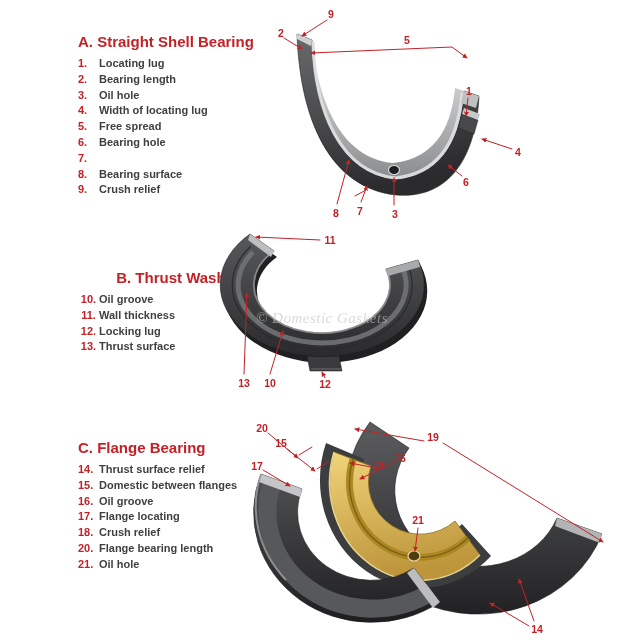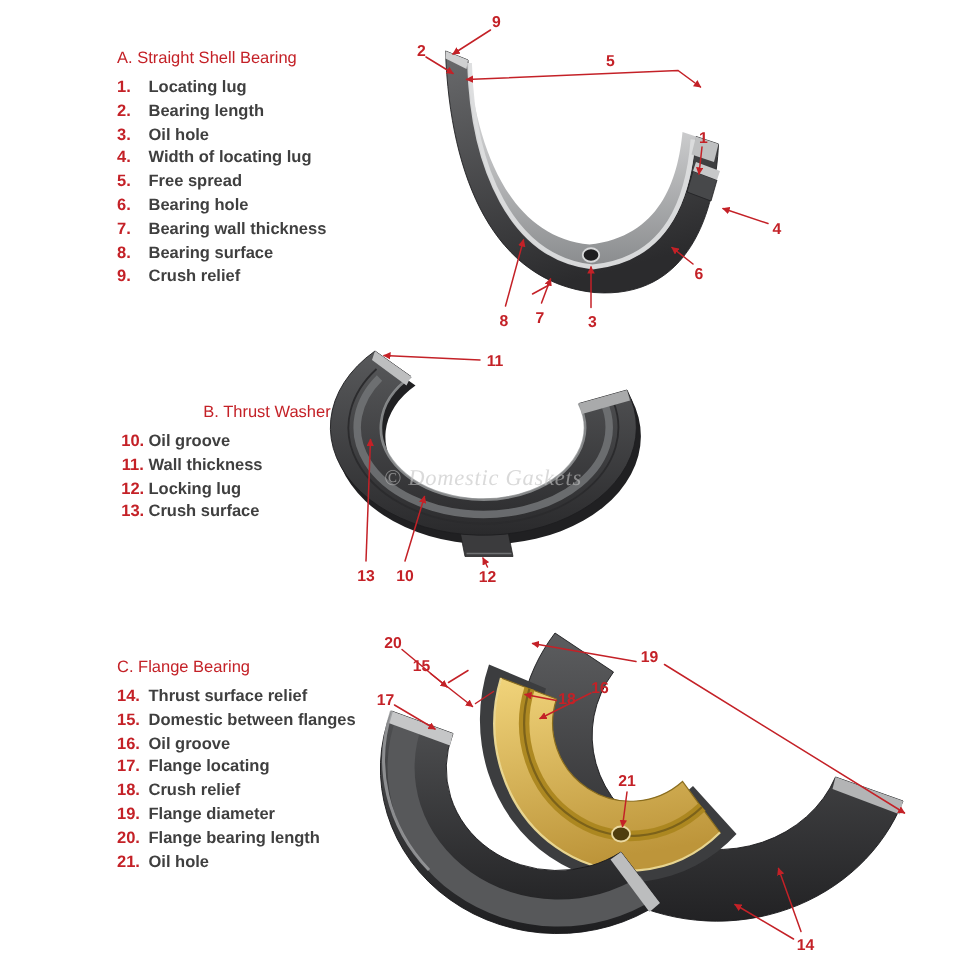--- a/index.html
+++ b/index.html
@@ -1,20 +1,20 @@
 <!DOCTYPE html>
 <html><head>
 <meta charset="utf-8">
 <style>
   html,body{margin:0;padding:0;background:#fff;}
   .stage{position:relative;width:640px;height:640px;background:#fff;overflow:hidden;
          font-family:"Liberation Sans",sans-serif;}
   .overlay{position:absolute;left:0;top:0;}
   .panel{position:absolute;left:78px;width:200px;}
-  .panel h3{margin:0 0 6px 0;font-size:11px;font-weight:400;color:#c42127;}
+  .panel h3{margin:0 0 6px 0;font-size:15px;font-weight:700;color:#c42127;}
   .row{display:flex;line-height:15.8px;font-size:11px;}
   .num{color:#c42127;font-weight:700;width:21px;flex:none;}
   .lbl{color:#3f3f3f;font-weight:bold;}
   #secA{top:33px;} #secB{top:269px;text-align:center;} #secC{top:439px;}
   .ld{stroke:#c42127;stroke-width:1;fill:none;stroke-linecap:round;}
   .co{fill:#c42127;font:600 10.5px "Liberation Sans",sans-serif;text-anchor:middle;}
   .wm{fill:#c2c2c2;opacity:.6;font:italic 15px "Liberation Serif",serif;
       text-anchor:middle;letter-spacing:.5px;}
 </style>
 </head>
@@ -43,21 +43,20 @@
     <div class="row">
         <span class="num">5.</span>
         <span class="lbl">Free spread</span>
       </div>
     <div class="row">
         <span class="num">6.</span>
         <span class="lbl">Bearing hole</span>
       </div>
     <div class="row">
         <span class="num">7.</span>
-        <span class="lbl">Bearing wall thickness</span>
       </div>
     <div class="row">
         <span class="num">8.</span>
         <span class="lbl">Bearing surface</span>
       </div>
     <div class="row">
         <span class="num">9.</span>
         <span class="lbl">Crush relief</span>
       </div>
   </div>
@@ -71,21 +70,21 @@
     <div class="row">
         <span class="num">11.</span>
         <span class="lbl">Wall thickness</span>
       </div>
     <div class="row">
         <span class="num">12.</span>
         <span class="lbl">Locking lug</span>
       </div>
     <div class="row">
         <span class="num">13.</span>
-        <span class="lbl">Crush surface</span>
+        <span class="lbl">Thrust surface</span>
       </div>
   </div>
 
   <div class="panel" id="secC">
     <h3>C. Flange Bearing</h3>
     <div class="row">
         <span class="num">14.</span>
         <span class="lbl">Thrust surface relief</span>
       </div>
     <div class="row">
@@ -96,24 +95,20 @@
         <span class="num">16.</span>
         <span class="lbl">Oil groove</span>
       </div>
     <div class="row">
         <span class="num">17.</span>
         <span class="lbl">Flange locating</span>
       </div>
     <div class="row">
         <span class="num">18.</span>
         <span class="lbl">Crush relief</span>
-      </div>
-    <div class="row">
-        <span class="num">19.</span>
-        <span class="lbl">Flange diameter</span>
       </div>
     <div class="row">
         <span class="num">20.</span>
         <span class="lbl">Flange bearing length</span>
       </div>
     <div class="row">
         <span class="num">21.</span>
         <span class="lbl">Oil hole</span>
       </div>
   </div>

